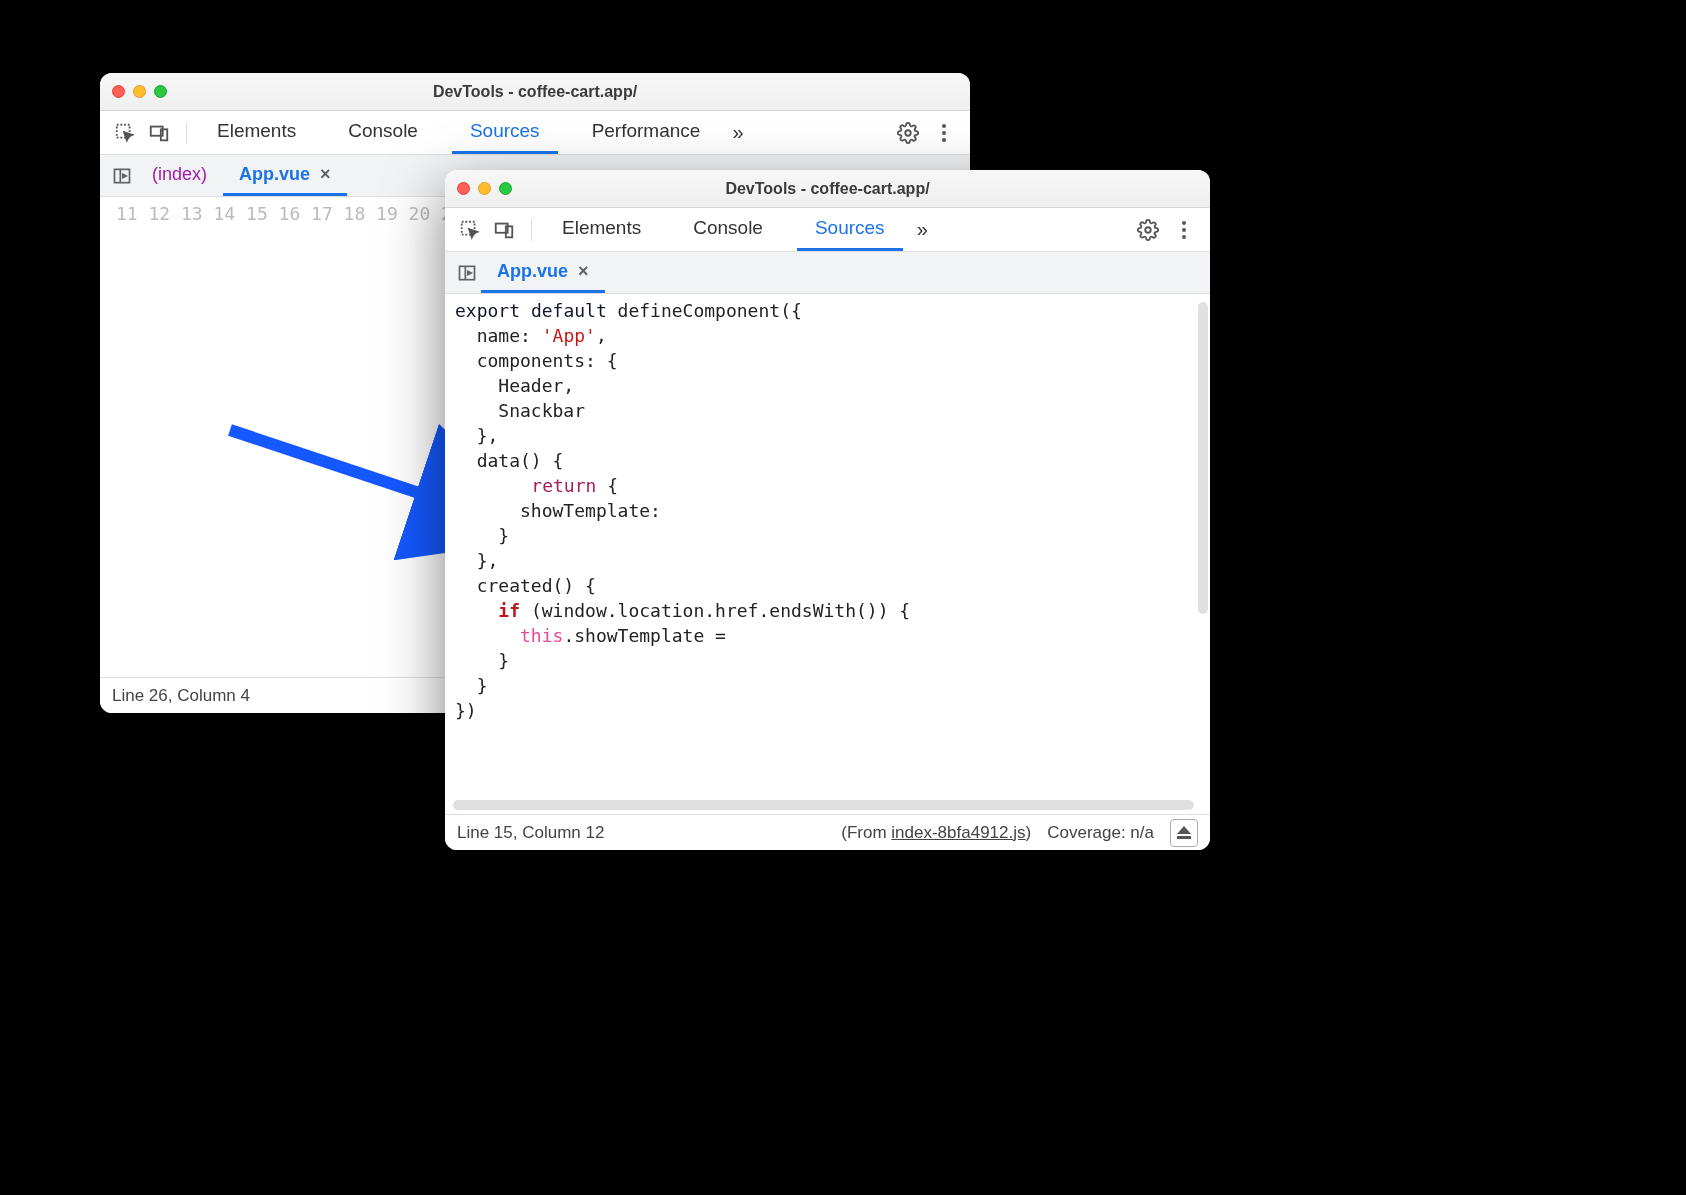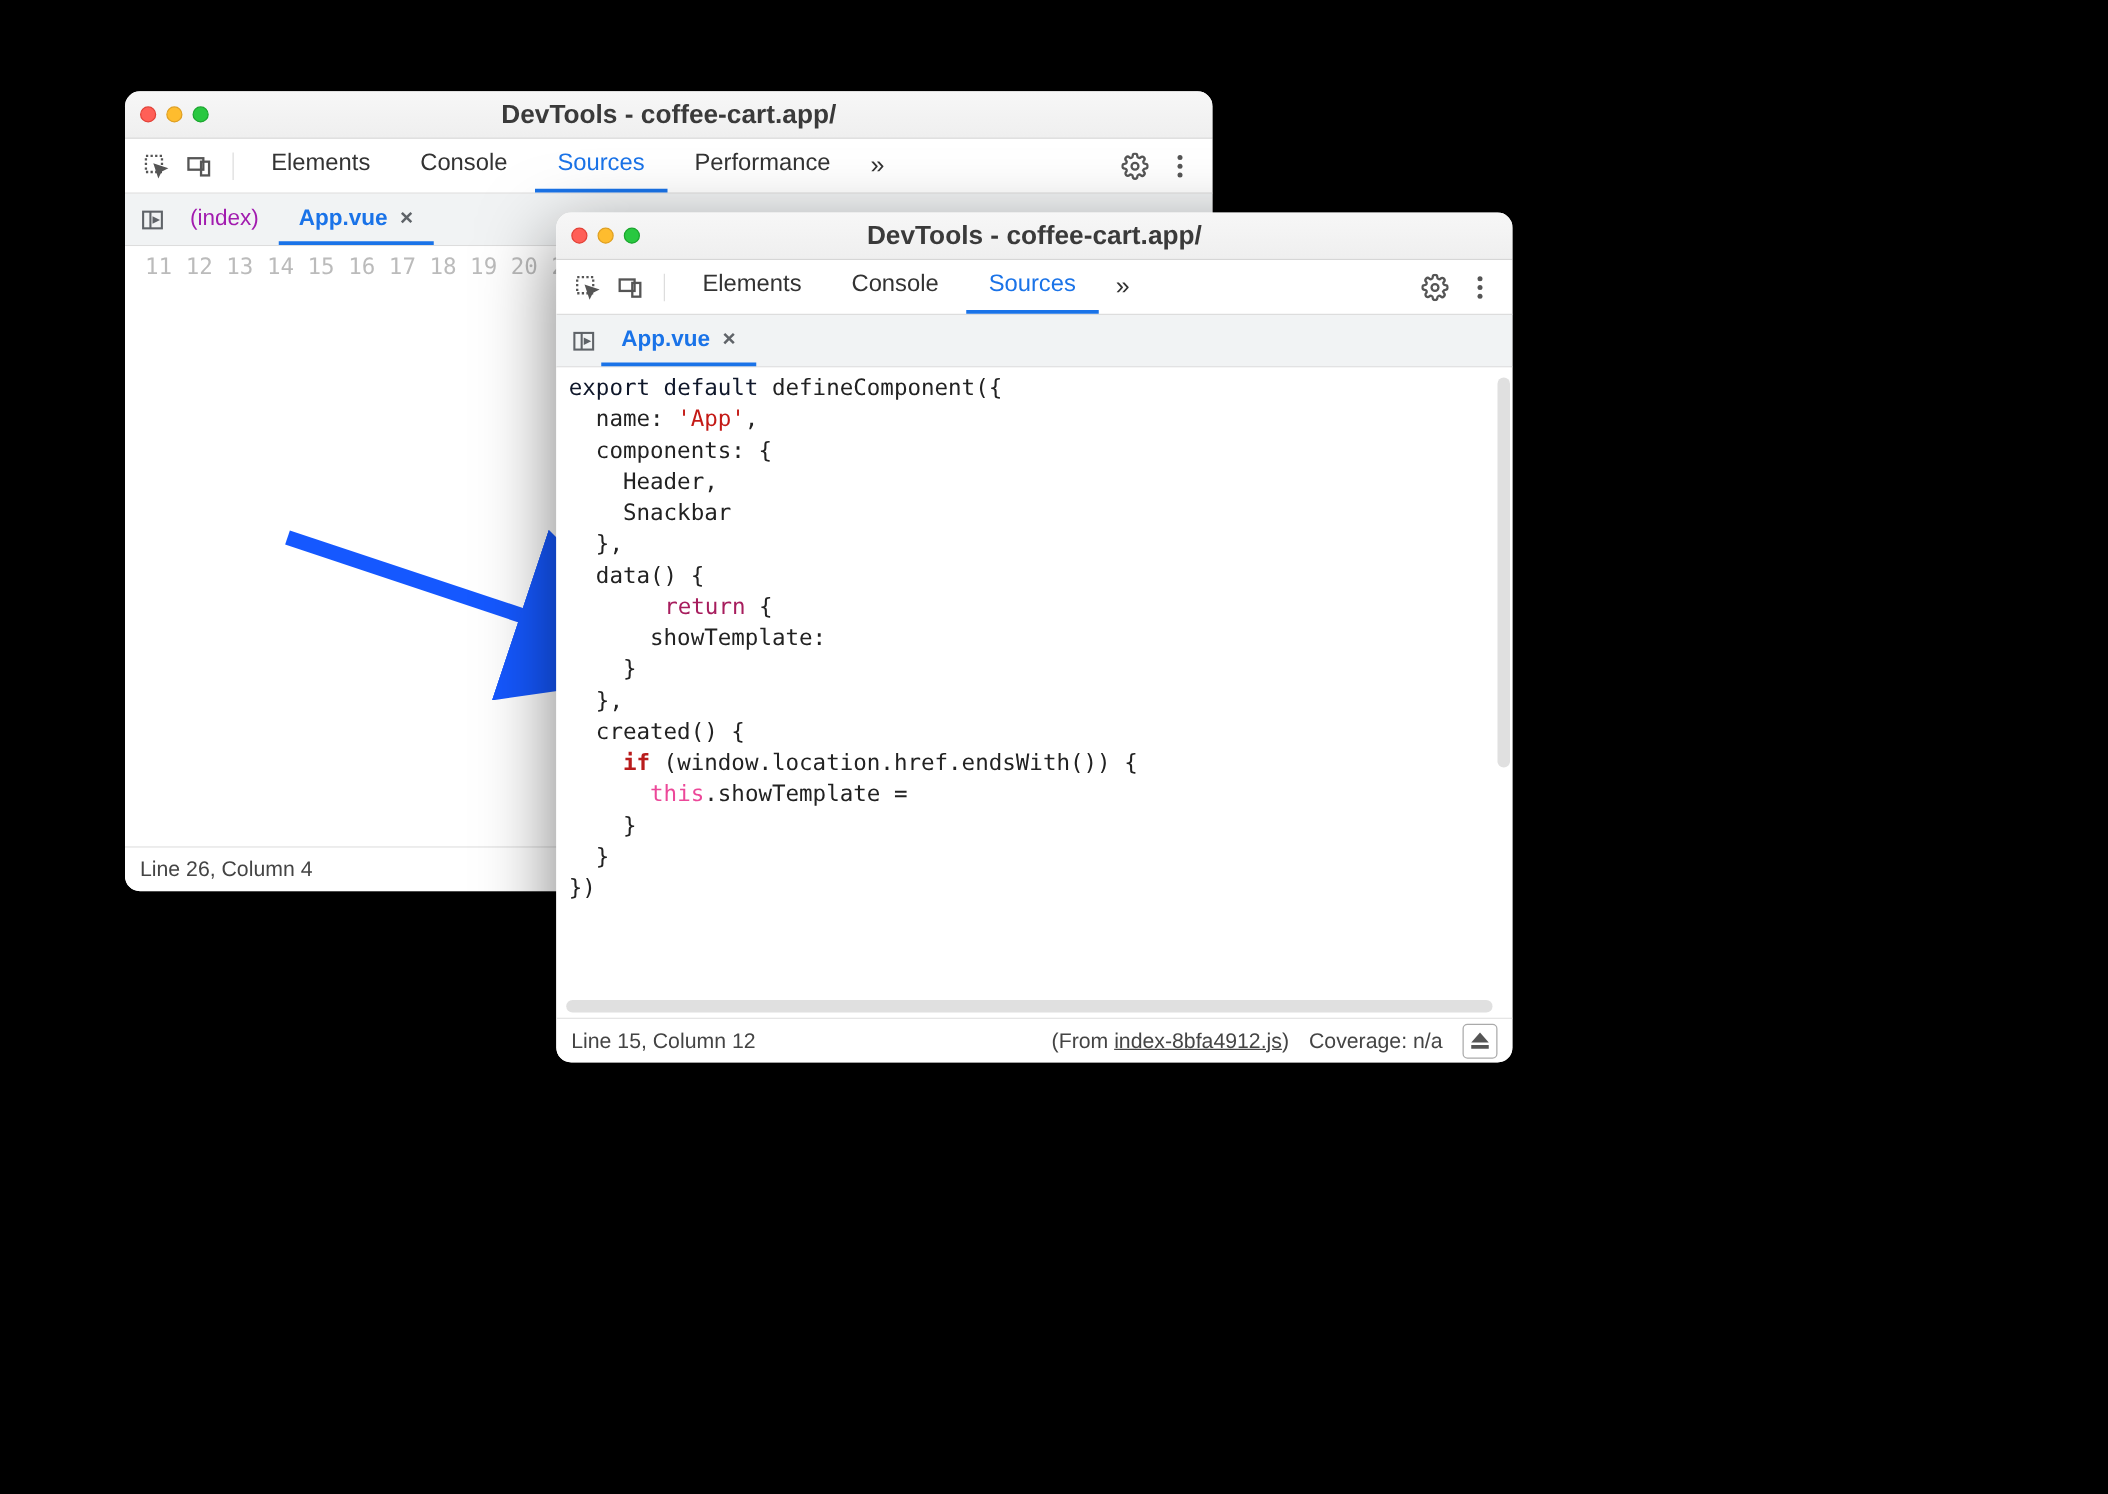--- a/index.html
+++ b/index.html
@@ -46,35 +46,35 @@
     .traffic {
       display: flex;
       gap: 8px;
     }
     .dot { width: 13px; height: 13px; border-radius: 50%; }
     .dot.red { background:#ff5f57; border:1px solid #e24238; }
     .dot.yellow { background:#febc2e; border:1px solid #dfa023; }
     .dot.green { background:#29c840; border:1px solid #1ba62e; }
     .titlebar-title {
       position:absolute; left:0; right:0; text-align:center;
-      font-size:21px; font-weight:600; color:#3a3a3a; pointer-events:none;
+      font-size:16px; font-weight:600; color:#3a3a3a; pointer-events:none;
     }
     .toolbar {
       height: 44px;
       display:flex; align-items:center; padding:0 10px;
       border-bottom:1px solid #ddd;
       background:#fff;
       gap: 4px;
     }
     .toolbar-icon {
       width:30px; height:30px; display:flex; align-items:center; justify-content:center;
       color:#555; cursor:pointer;
     }
     .vsep { width:1px; height:22px; background:#ddd; margin:0 8px; }
-    .tabstrip { display:flex; align-items:stretch; height:100%; gap: 4px; }
+    .tabstrip { display:flex; align-items:stretch; height:100%; gap: 16px; }
     .tab {
       padding:0 18px; display:flex; align-items:center;
       font-size:19px; color:#333; cursor:pointer;
       border-bottom:3px solid transparent;
     }
     .tab.active { color:#1a73e8; border-bottom-color:#1a73e8; }
     .toolbar-spacer { flex:1; }
     .toolbar-overflow { font-size:20px; color:#333; padding:0 10px; cursor:pointer; }
     .icon-btn { width:32px; display:flex; align-items:center; justify-content:center; color:#555; cursor:pointer; font-size:20px; }
 

